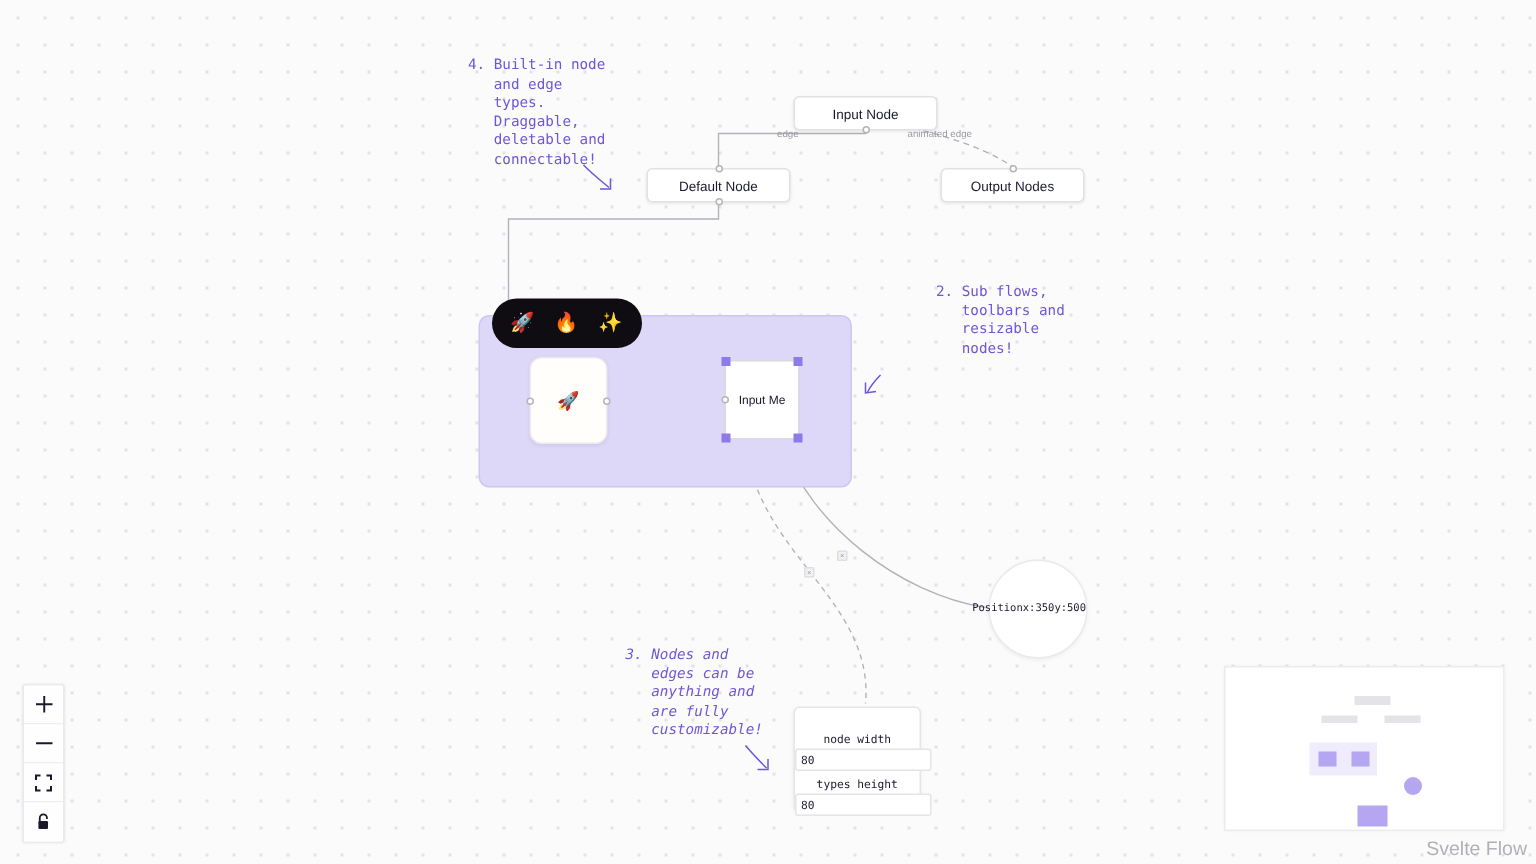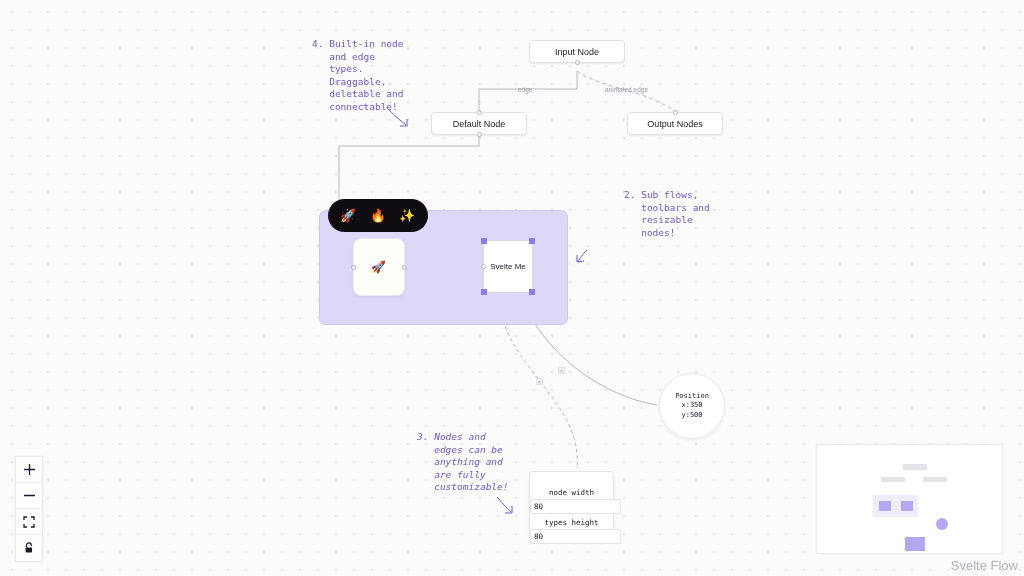--- a/index.html
+++ b/index.html
@@ -53,21 +53,21 @@
     border: 1px solid #b3b3bb;
     border-radius: 50%;
     box-sizing: border-box;
   }
   .handle.top    { top: -3px;    left: 50%; margin-left: -2.5px; }
   .handle.bottom { bottom: -3px; left: 50%; margin-left: -2.5px; }
   .handle.left   { left: -3px;   top: 50%;  margin-top: -2.5px; }
   .handle.right  { right: -3px;  top: 50%;  margin-top: -2.5px; }
 
   
-  #node-input   { left: 529px; top: 40px;  width: 96px; height: 23px; justify-content: center; }
+  #node-input   { left: 529px; top: 64px;  width: 96px; height: 23px; justify-content: center; }
   #node-default { left: 431px; top: 112px; width: 96px; height: 23px; }
   #node-output  { left: 627px; top: 112px; width: 96px; height: 23px; }
 
   
   #subflow {
     position: absolute;
     left: 319px; top: 210px;
     width: 249px; height: 115px;
     background: #ddd7f8;
     border: 1px solid #cfc6f3;
@@ -141,23 +141,23 @@
   
   #node-position {
     position: absolute;
     left: 659px; top: 373px;
     width: 64px; height: 64px;
     background: #ffffff;
     border: 1px solid #eaeaee;
     border-radius: 50%;
     box-shadow: 0 1px 3px rgba(0,0,0,0.06);
     display: flex;
-    flex-direction: column;
+    flex-direction: row;
     align-items: center;
-    justify-content: center;
+    justify-content: flex-end;
     font-family: "DejaVu Sans Mono", monospace;
     font-size: 7px;
     color: #1a192b;
     line-height: 1.35;
     z-index: 5;
   }
 
   
   #node-dimensions {
     position: absolute;
@@ -338,21 +338,21 @@
     <span class="handle top"></span>
   </div>
 
   <div id="node-rocket">
     <span>🚀</span>
     <span class="handle left"></span>
     <span class="handle right"></span>
   </div>
 
   <div id="node-resize">
-    <span>Svelte Me</span>
+    <span>Input Me</span>
     <span class="handle left"></span>
     <span class="resize-handle rh-tl"></span>
     <span class="resize-handle rh-tr"></span>
     <span class="resize-handle rh-bl"></span>
     <span class="resize-handle rh-br"></span>
   </div>
 
   <div id="node-position">
     <div>Position</div>
     <div>x:350</div>

